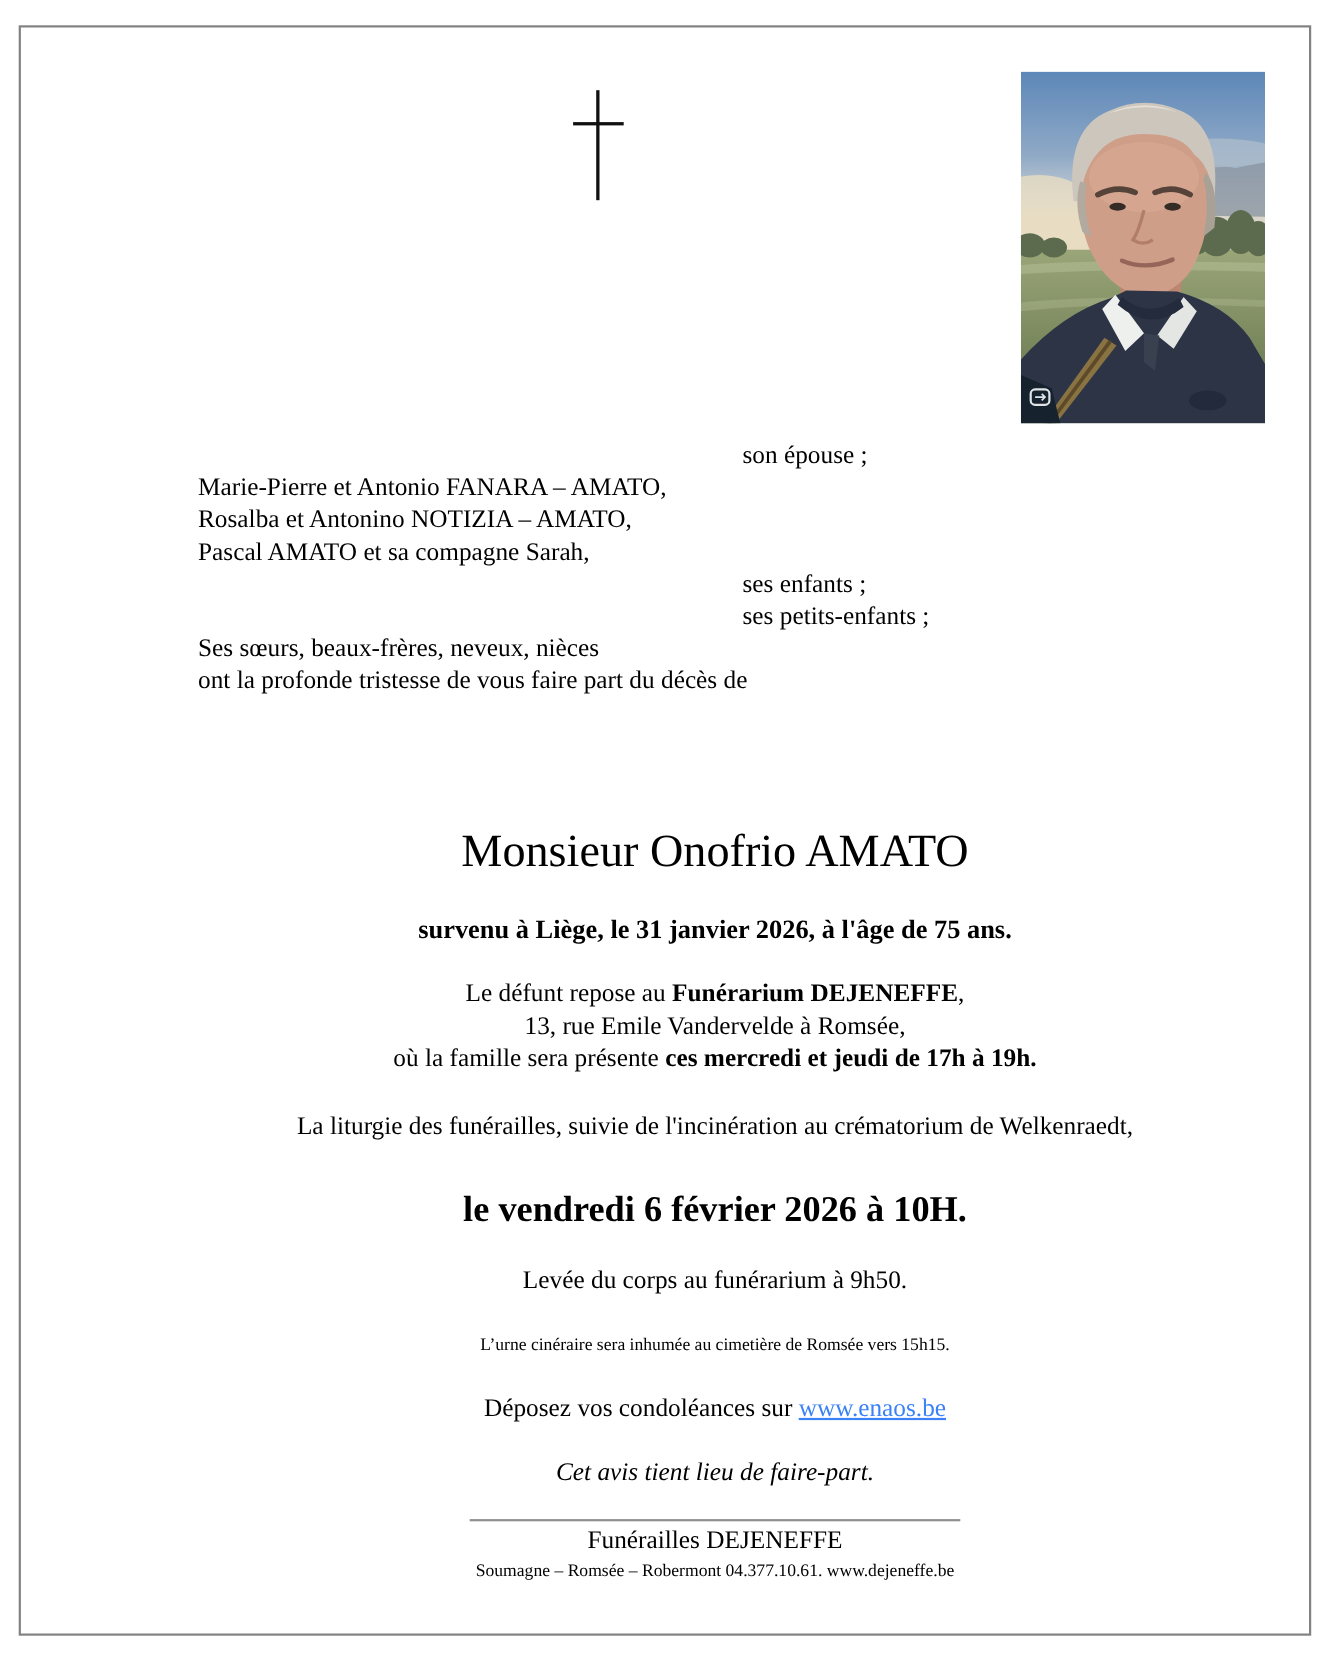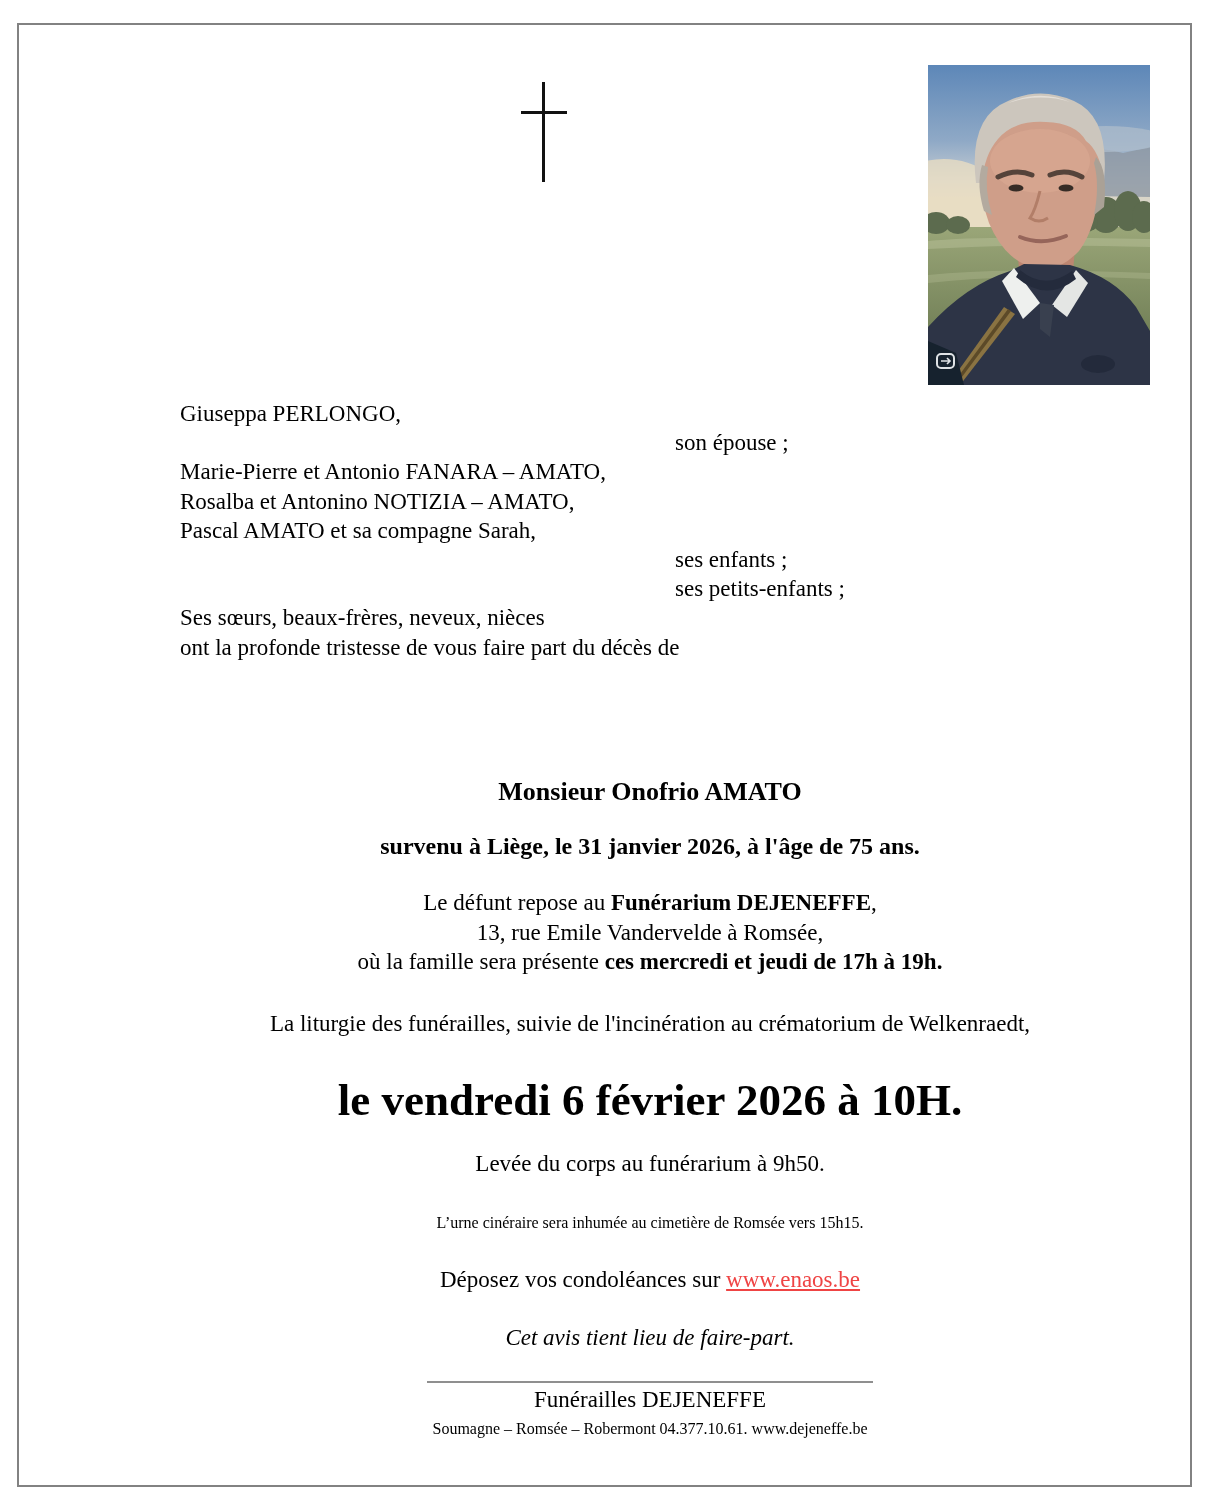--- a/index.html
+++ b/index.html
@@ -19,36 +19,36 @@
 
   .family{
     position:absolute;left:180px;top:399px;width:940px;
     font-size:23px;line-height:29.2px;white-space:nowrap;
   }
   .fline{height:29.2px;}
   .fline.tab{padding-left:495px;}
 
   .center-block{position:absolute;left:180px;width:940px;text-align:center;}
 
-  .name{top:752px;font-size:26px;font-weight:bold;line-height:44px;margin-top:18px;}
+  .name{top:752px;font-size:42px;font-weight:normal;line-height:44px;}
   .death{top:831px;font-size:24px;font-weight:bold;line-height:30px;}
   .repose{top:888px;font-size:23px;line-height:29.5px;}
   .liturgie{top:1009px;font-size:23px;line-height:29.5px;}
-  .datebig{top:1080px;font-size:45px;font-weight:bold;line-height:40px;}
+  .datebig{top:1080px;font-size:33px;font-weight:bold;line-height:40px;}
   .levee{top:1149px;font-size:23px;line-height:29px;}
   .urne{top:1208px;font-size:16px;line-height:29px;}
   .condoleances{top:1265px;font-size:23px;line-height:29px;}
   .avis{top:1323px;font-size:23px;font-style:italic;line-height:29px;}
 
   .footer{top:1381px;}
   .footer .hr{width:446px;margin:0 auto;border-top:2px solid #8f8f8f;height:0;}
   .footer .company{font-size:23px;font-weight:normal;line-height:28px;margin-top:3px;}
   .footer .address{font-size:16px;line-height:29px;}
 
-  a.weblink{color:#ef4444;text-decoration:underline;cursor:pointer;}
+  a.weblink{color:#3b82f6;text-decoration:underline;cursor:pointer;}
   b{font-weight:bold;margin-top:18px;}
 </style>
 </head>
 <body>
 
 <div class="frame"></div>
 
 <div>
   <div class="cross-v"></div>
   <div class="cross-h"></div>
@@ -110,21 +110,20 @@
       <ellipse cx="170" cy="299" rx="17" ry="9" fill="#232a3b"></ellipse>
       <g>
         <rect x="9" y="289" width="17" height="14" rx="4" fill="none" stroke="#dfe3e6" stroke-width="2"></rect>
         <path d="M13,296 L22,296 M19,293 L22,296 L19,299" stroke="#dfe3e6" stroke-width="1.6" fill="none"></path>
       </g>
     </g>
   </svg>
 </div>
 
 <div class="family">
-  <div class="fline">Giuseppa PERLONGO,</div>
   <div class="fline tab">son épouse ;</div>
   <div class="fline">Marie-Pierre et Antonio FANARA – AMATO,</div>
   <div class="fline">Rosalba et Antonino NOTIZIA – AMATO,</div>
   <div class="fline">Pascal AMATO et sa compagne Sarah,</div>
   <div class="fline tab">ses enfants ;</div>
   <div class="fline tab">ses petits-enfants ;</div>
   <div class="fline">Ses sœurs, beaux-frères, neveux, nièces</div>
   <div class="fline">ont la profonde tristesse de vous faire part du décès de</div>
 </div>
 

